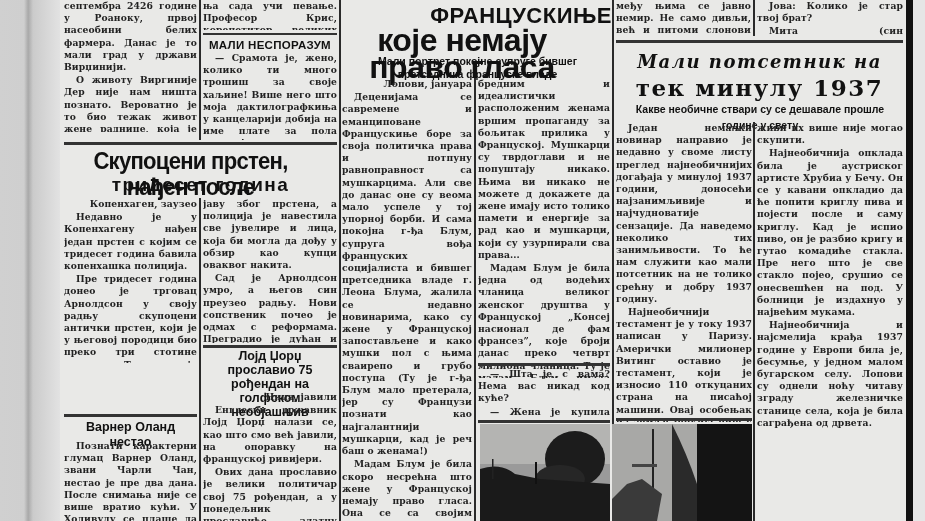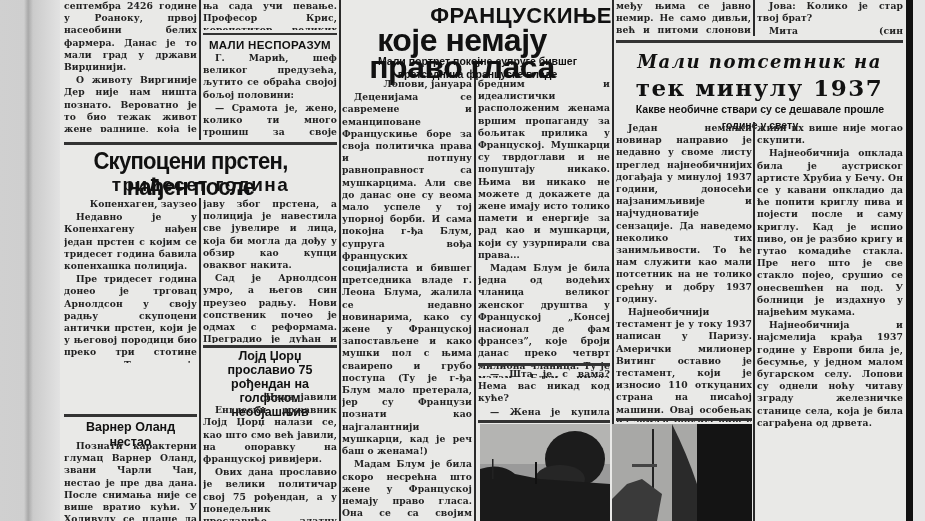--- a/index.html
+++ b/index.html
@@ -39,21 +39,20 @@
 
 </div>
 <div class="vrule" style="left:199px; top:0; height:140px;"></div>
 
 <div class="col" style="left:203px; top:0px; width:134px; height:30px;">
   <p class="noind">ња сада учи певање. Професор Крис, корепетитор великих оперских старова, свесрдно се заузео за сиромашну</p>
 </div>
 <div class="hrule thin" style="left:203px; top:33px; width:134px;"></div>
 <div style="position:absolute; left:203px; top:38px; width:134px; font-size:11.5px; line-height:14px; letter-spacing:0.3px;" class="head-cond">МАЛИ НЕСПОРАЗУМ</div>
 <div class="col" style="left:203px; top:52px; width:134px; height:88px;">
-  <p>Г. Марић, шеф великог предузећа, љутито се обраћа својој бољој половини:</p>
   <p>— Срамота је, жено, колико ти много трошиш за своје хаљине! Више него што моја дактилографкиња у канцеларији добија на име плате за пола године!</p>
 
 </div>
 
 <div class="vrule" style="left:339px; top:0; height:521px;"></div>
 
 <div class="hrule" style="left:64px; top:142px; width:273px;"></div>
 <div class="head-cond" style="position:absolute; left:64px; top:148px; width:275px; font-size:24px; line-height:26px; letter-spacing:-0.8px; transform:scaleX(0.92); transform-origin:left;">Скупоцени прстен, нађен после</div>
 <div class="head-cond" style="position:absolute; left:64px; top:174px; width:273px; font-size:19px; line-height:22px; letter-spacing:1.5px;">тридесет година</div>
 

